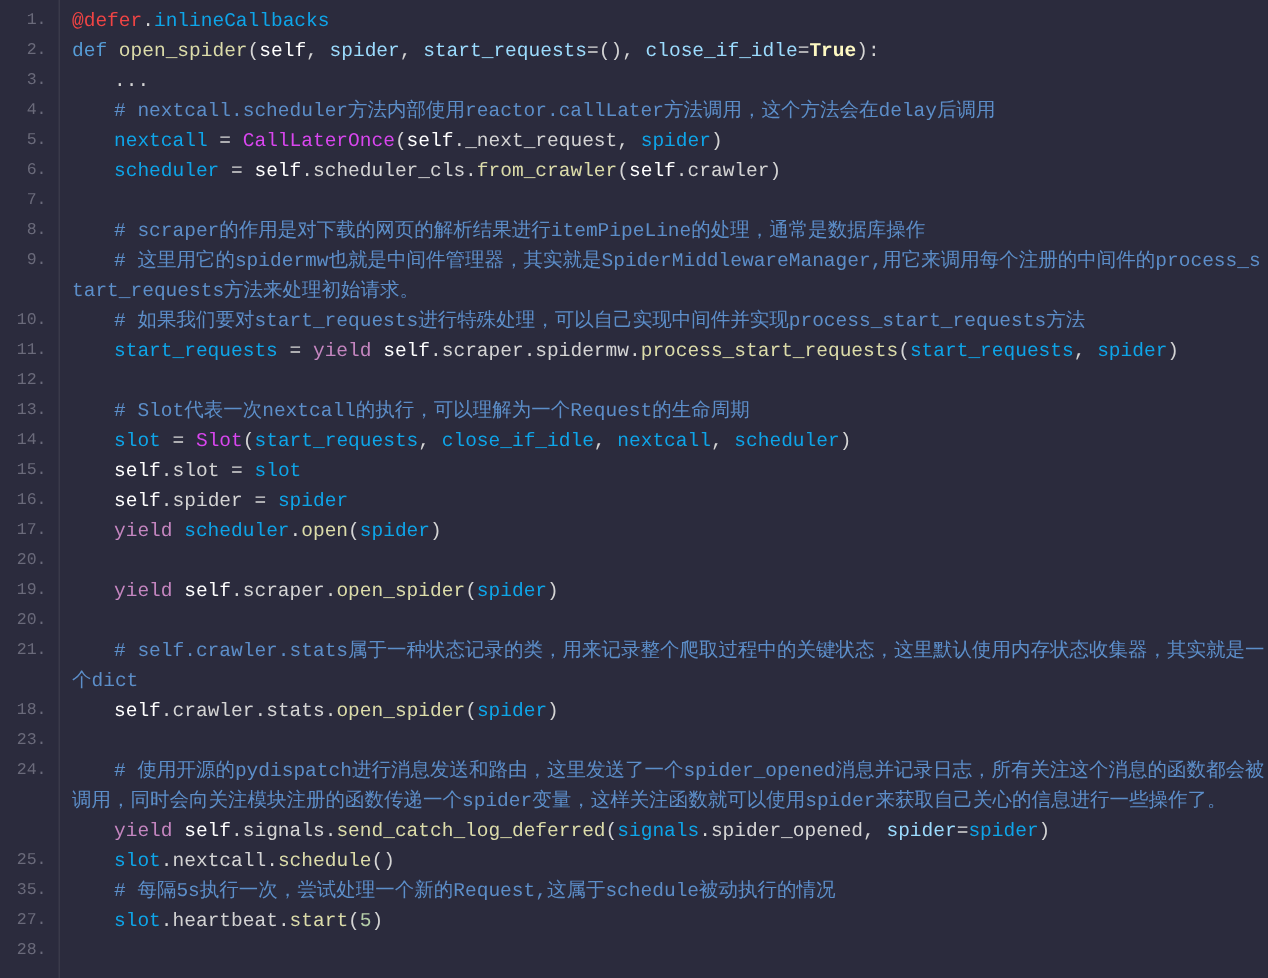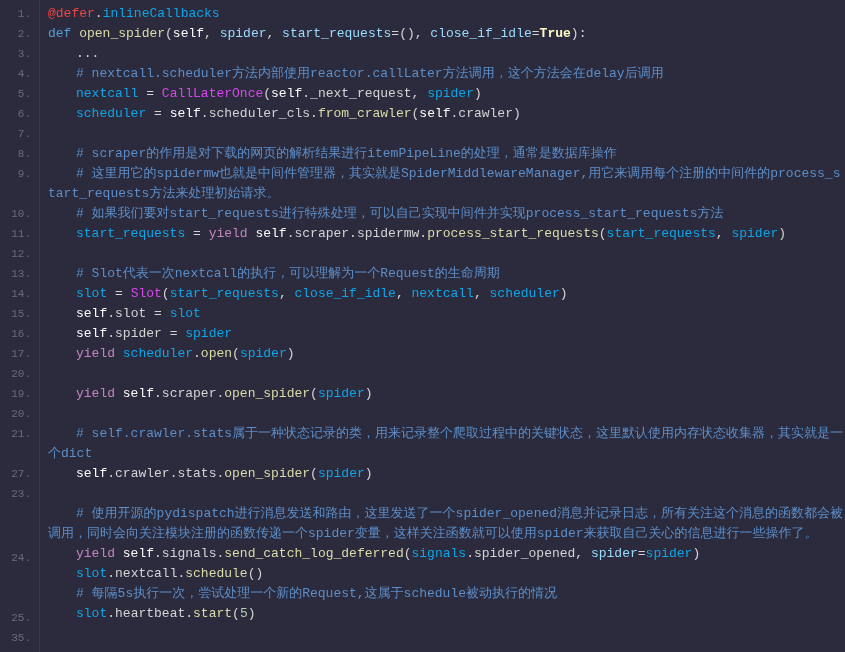--- a/index.html
+++ b/index.html
@@ -79,22 +79,22 @@
       <div class="gutter-line">12.</div>
       <div class="gutter-line">13.</div>
       <div class="gutter-line">14.</div>
       <div class="gutter-line">15.</div>
       <div class="gutter-line">16.</div>
       <div class="gutter-line">17.</div>
       <div class="gutter-line">20.</div>
       <div class="gutter-line">19.</div>
       <div class="gutter-line">20.</div>
       <div class="gutter-line tall">21.</div>
-      <div class="gutter-line">27.</div>
+      <div class="gutter-line">18.</div>
       <div class="gutter-line">23.</div>
-      <div class="gutter-line tall" style="height: 60px; margin-top: 44px;">24.</div>
+      <div class="gutter-line tall" style="height: 60px;">24.</div>
       <div class="gutter-line">25.</div>
       <div class="gutter-line">35.</div>
       <div class="gutter-line">27.</div>
       <div class="gutter-line">28.</div>
     </div>
   <div class="code" id="code"><div class="code-line indent1"><span class="tok-decorator">@defer</span><span class="tok-punc">.</span><span class="tok-ident">inlineCallbacks</span></div><div class="code-line indent1"><span class="tok-def">def </span><span class="tok-fnname">open_spider</span><span class="tok-paren">(</span><span class="tok-self">self</span><span class="tok-punc">, </span><span class="tok-param">spider</span><span class="tok-punc">, </span><span class="tok-param">start_requests</span><span class="tok-op">=</span><span class="tok-paren">()</span><span class="tok-punc">, </span><span class="tok-param">close_if_idle</span><span class="tok-op">=</span><span class="tok-bool">True</span><span class="tok-paren">)</span><span class="tok-punc">:</span></div><div class="code-line indent2" style="padding-left: 28px; text-indent: 0px;"><span class="tok-punc">...</span></div><div class="code-line indent2" style="padding-left: 28px; text-indent: 0px;"><span class="tok-comment"># nextcall.scheduler方法内部使用reactor.callLater方法调用，这个方法会在delay后调用</span></div><div class="code-line indent2" style="padding-left: 28px; text-indent: 0px;"><span class="tok-ident">nextcall </span><span class="tok-op">= </span><span class="tok-class">CallLaterOnce</span><span class="tok-paren">(</span><span class="tok-self">self</span><span class="tok-punc">.</span><span class="tok-attr">_next_request</span><span class="tok-punc">, </span><span class="tok-ident">spider</span><span class="tok-paren">)</span></div><div class="code-line indent2" style="padding-left: 28px; text-indent: 0px;"><span class="tok-ident">scheduler </span><span class="tok-op">= </span><span class="tok-self">self</span><span class="tok-punc">.</span><span class="tok-attr">scheduler_cls</span><span class="tok-punc">.</span><span class="tok-call">from_crawler</span><span class="tok-paren">(</span><span class="tok-self">self</span><span class="tok-punc">.</span><span class="tok-attr">crawler</span><span class="tok-paren">)</span></div><div class="code-line indent2" style="padding-left: 28px; text-indent: 0px;"></div><div class="code-line indent2" style="padding-left: 28px; text-indent: 0px;"><span class="tok-comment"># scraper的作用是对下载的网页的解析结果进行itemPipeLine的处理，通常是数据库操作</span></div><div class="code-line indent2" style="padding-left: 0px; text-indent: 28px;"><span class="tok-comment"># 这里用它的spidermw也就是中间件管理器，其实就是SpiderMiddlewareManager,用它来调用每个注册的中间件的process_start_requests方法来处理初始请求。</span></div><div class="code-line indent2" style="padding-left: 28px; text-indent: 0px;"><span class="tok-comment"># 如果我们要对start_requests进行特殊处理，可以自己实现中间件并实现process_start_requests方法</span></div><div class="code-line indent2" style="padding-left: 28px; text-indent: 0px;"><span class="tok-ident">start_requests </span><span class="tok-op">= </span><span class="tok-yield">yield </span><span class="tok-self">self</span><span class="tok-punc">.</span><span class="tok-attr">scraper</span><span class="tok-punc">.</span><span class="tok-attr">spidermw</span><span class="tok-punc">.</span><span class="tok-call">process_start_requests</span><span class="tok-paren">(</span><span class="tok-ident">start_requests</span><span class="tok-punc">, </span><span class="tok-ident">spider</span><span class="tok-paren">)</span></div><div class="code-line indent2" style="padding-left: 28px; text-indent: 0px;"></div><div class="code-line indent2" style="padding-left: 28px; text-indent: 0px;"><span class="tok-comment"># Slot代表一次nextcall的执行，可以理解为一个Request的生命周期</span></div><div class="code-line indent2" style="padding-left: 28px; text-indent: 0px;"><span class="tok-ident">slot </span><span class="tok-op">= </span><span class="tok-class">Slot</span><span class="tok-paren">(</span><span class="tok-ident">start_requests</span><span class="tok-punc">, </span><span class="tok-ident">close_if_idle</span><span class="tok-punc">, </span><span class="tok-ident">nextcall</span><span class="tok-punc">, </span><span class="tok-ident">scheduler</span><span class="tok-paren">)</span></div><div class="code-line indent2" style="padding-left: 28px; text-indent: 0px;"><span class="tok-self">self</span><span class="tok-punc">.</span><span class="tok-attr">slot </span><span class="tok-op">= </span><span class="tok-ident">slot</span></div><div class="code-line indent2" style="padding-left: 28px; text-indent: 0px;"><span class="tok-self">self</span><span class="tok-punc">.</span><span class="tok-attr">spider </span><span class="tok-op">= </span><span class="tok-ident">spider</span></div><div class="code-line indent2" style="padding-left: 28px; text-indent: 0px;"><span class="tok-yield">yield </span><span class="tok-ident">scheduler</span><span class="tok-punc">.</span><span class="tok-call">open</span><span class="tok-paren">(</span><span class="tok-ident">spider</span><span class="tok-paren">)</span></div><div class="code-line indent2" style="padding-left: 28px; text-indent: 0px;"></div><div class="code-line indent2" style="padding-left: 28px; text-indent: 0px;"><span class="tok-yield">yield </span><span class="tok-self">self</span><span class="tok-punc">.</span><span class="tok-attr">scraper</span><span class="tok-punc">.</span><span class="tok-call">open_spider</span><span class="tok-paren">(</span><span class="tok-ident">spider</span><span class="tok-paren">)</span></div><div class="code-line indent2" style="padding-left: 28px; text-indent: 0px;"></div><div class="code-line indent2" style="padding-left: 0px; text-indent: 28px;"><span class="tok-comment"># self.crawler.stats属于一种状态记录的类，用来记录整个爬取过程中的关键状态，这里默认使用内存状态收集器，其实就是一个dict</span></div><div class="code-line indent2" style="padding-left: 28px; text-indent: 0px;"><span class="tok-self">self</span><span class="tok-punc">.</span><span class="tok-attr">crawler</span><span class="tok-punc">.</span><span class="tok-attr">stats</span><span class="tok-punc">.</span><span class="tok-call">open_spider</span><span class="tok-paren">(</span><span class="tok-ident">spider</span><span class="tok-paren">)</span></div><div class="code-line indent2" style="padding-left: 28px; text-indent: 0px;"></div><div class="code-line indent2" style="padding-left: 0px; text-indent: 28px;"><span class="tok-comment"># 使用开源的pydispatch进行消息发送和路由，这里发送了一个spider_opened消息并记录日志，所有关注这个消息的函数都会被调用，同时会向关注模块注册的函数传递一个spider变量，这样关注函数就可以使用spider来获取自己关心的信息进行一些操作了。</span></div><div class="code-line indent2" style="padding-left: 28px; text-indent: 0px;"><span class="tok-yield">yield </span><span class="tok-self">self</span><span class="tok-punc">.</span><span class="tok-attr">signals</span><span class="tok-punc">.</span><span class="tok-call">send_catch_log_deferred</span><span class="tok-paren">(</span><span class="tok-ident">signals</span><span class="tok-punc">.</span><span class="tok-attr">spider_opened</span><span class="tok-punc">, </span><span class="tok-param">spider</span><span class="tok-op">=</span><span class="tok-ident">spider</span><span class="tok-paren">)</span></div><div class="code-line indent2" style="padding-left: 28px; text-indent: 0px;"><span class="tok-ident">slot</span><span class="tok-punc">.</span><span class="tok-attr">nextcall</span><span class="tok-punc">.</span><span class="tok-call">schedule</span><span class="tok-paren">()</span></div><div class="code-line indent2" style="padding-left: 28px; text-indent: 0px;"><span class="tok-comment"># 每隔5s执行一次，尝试处理一个新的Request,这属于schedule被动执行的情况</span></div><div class="code-line indent2" style="padding-left: 28px; text-indent: 0px;"><span class="tok-ident">slot</span><span class="tok-punc">.</span><span class="tok-attr">heartbeat</span><span class="tok-punc">.</span><span class="tok-call">start</span><span class="tok-paren">(</span><span class="tok-num">5</span><span class="tok-paren">)</span></div></div>
 </div>
 
 </body></html>

